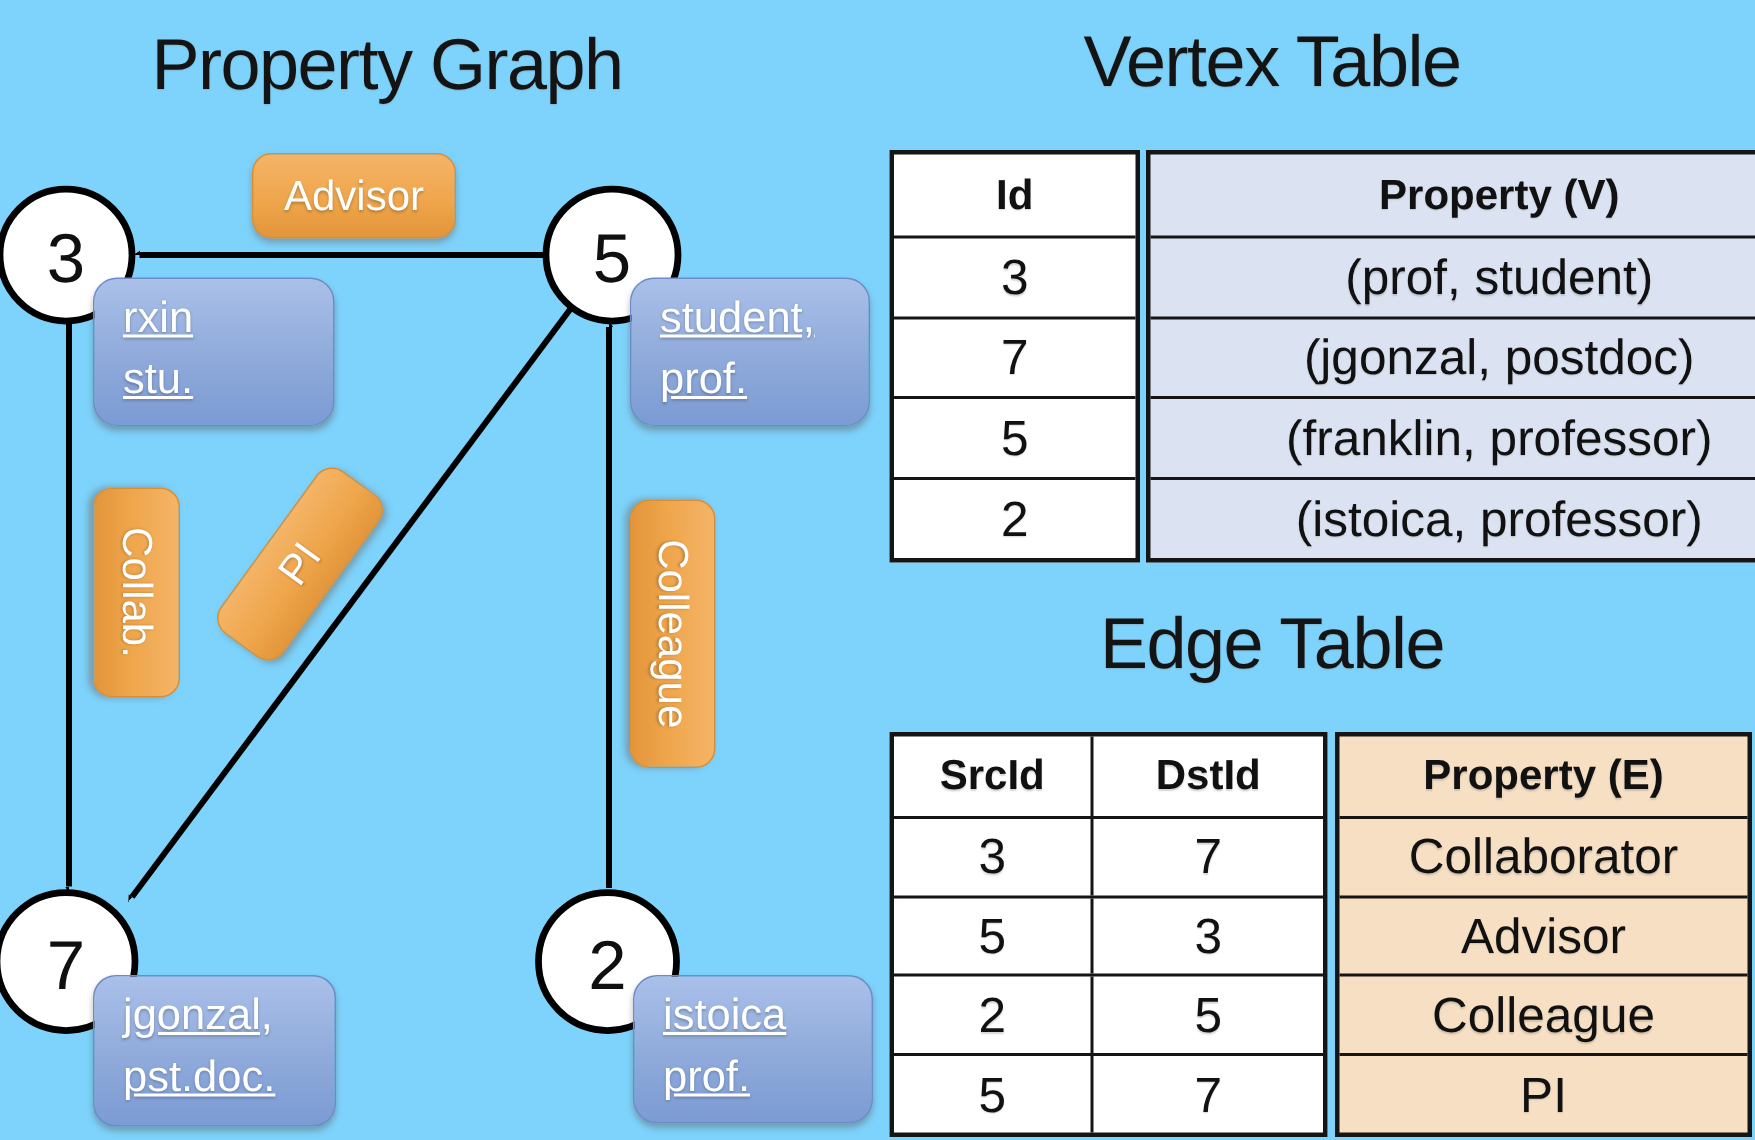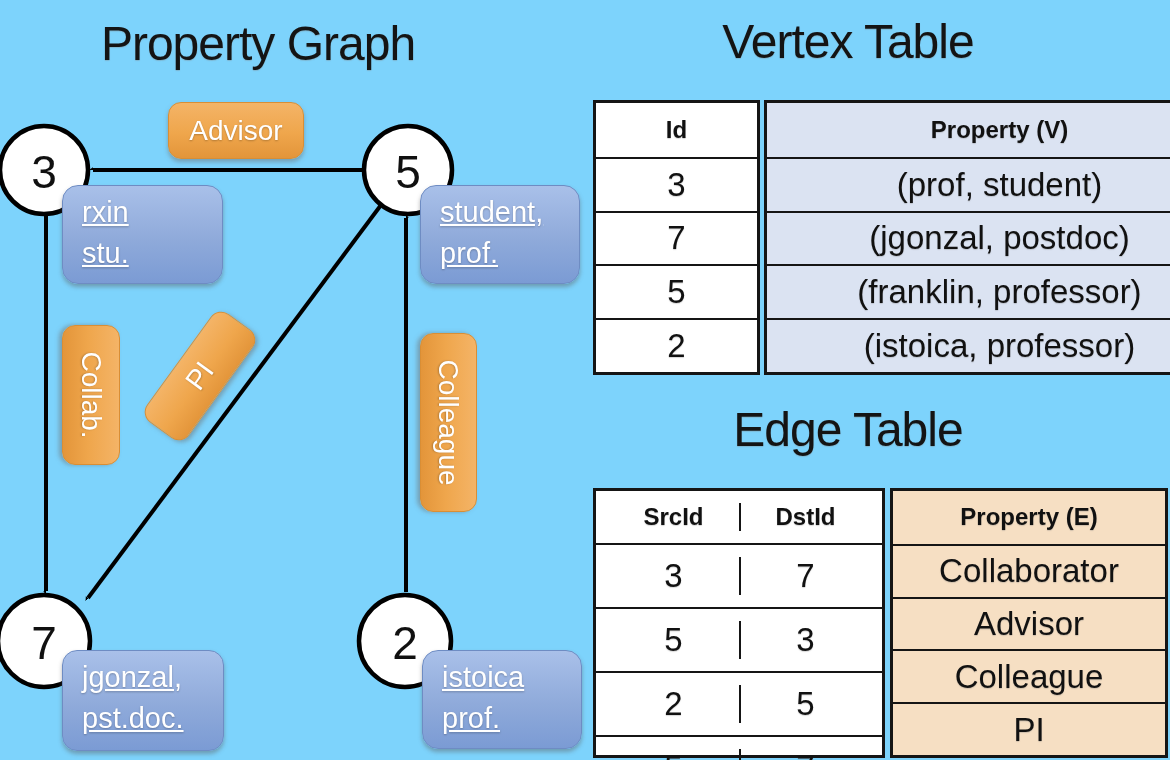--- a/index.html
+++ b/index.html
@@ -36,22 +36,22 @@
   .tbl{
     position:absolute;border:3px solid #151515;box-sizing:border-box;
     display:grid;grid-template-rows:repeat(5,1fr);
   }
   .trow{
     display:flex;align-items:center;justify-content:center;
     border-top:2px solid #151515;box-sizing:border-box;
     font-size:33px;text-shadow:0 1px 1px rgba(120,120,120,.3);
   }
   .trow:first-child{border-top:none;}
-  .trow.hdr{font-weight:bold;font-size:24px;}
-  .split{justify-content:stretch;padding:12px;}
+  .trow.hdr{font-weight:bold;font-size:28px;}
+  .split{justify-content:stretch;padding:0;}
   .split .c1{width:133px;display:flex;align-items:center;justify-content:center;
     border-right:2px solid #151515;align-self:stretch;box-sizing:border-box;}
   .split .c2{flex:1;display:flex;align-items:center;justify-content:center;}
   .bgv{background:#dbe3f2;}
   .bge{background:#f6dfc3;}
   .bgw{background:#ffffff;}
 </style>
 </head>
 <body>
 

